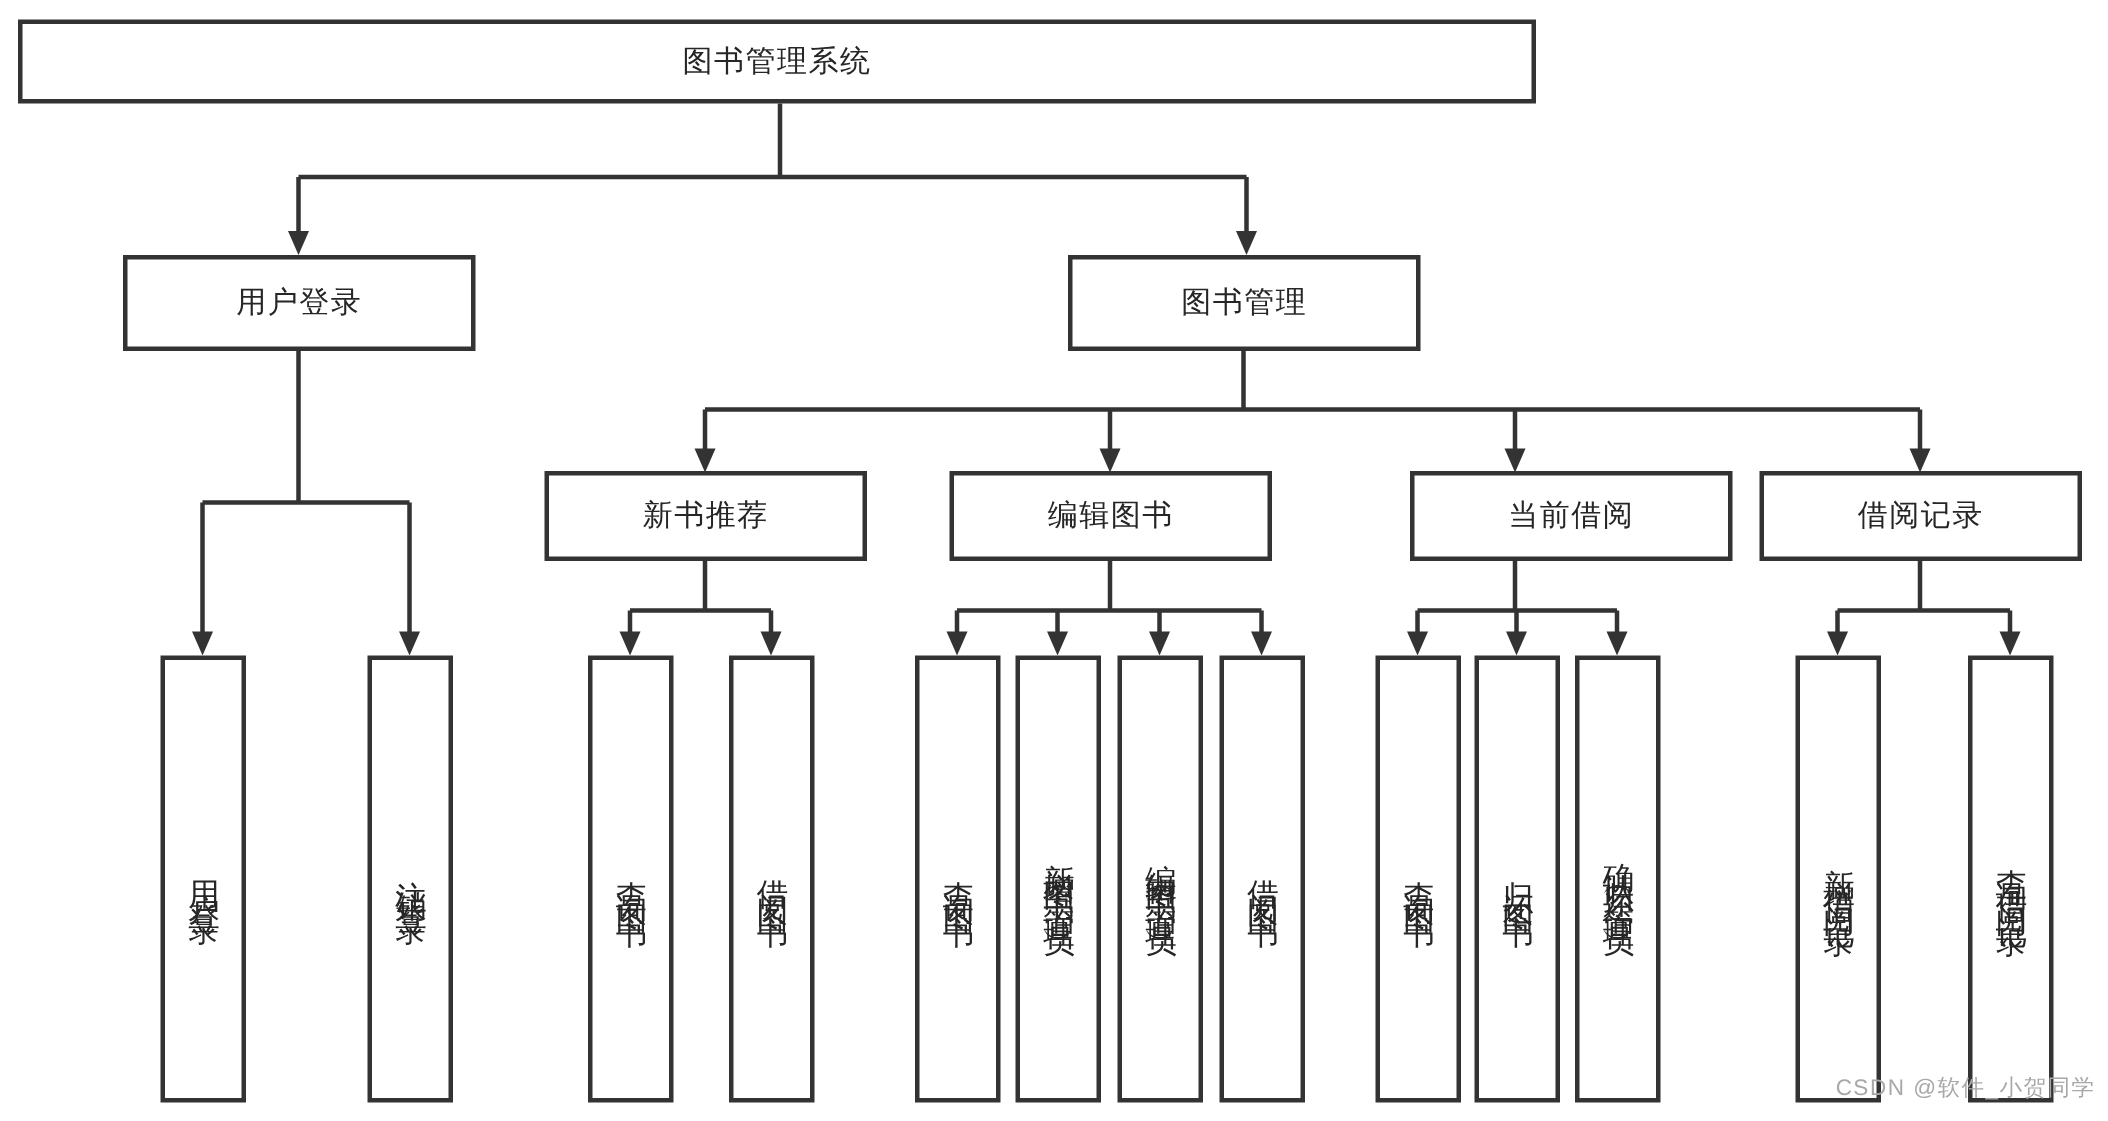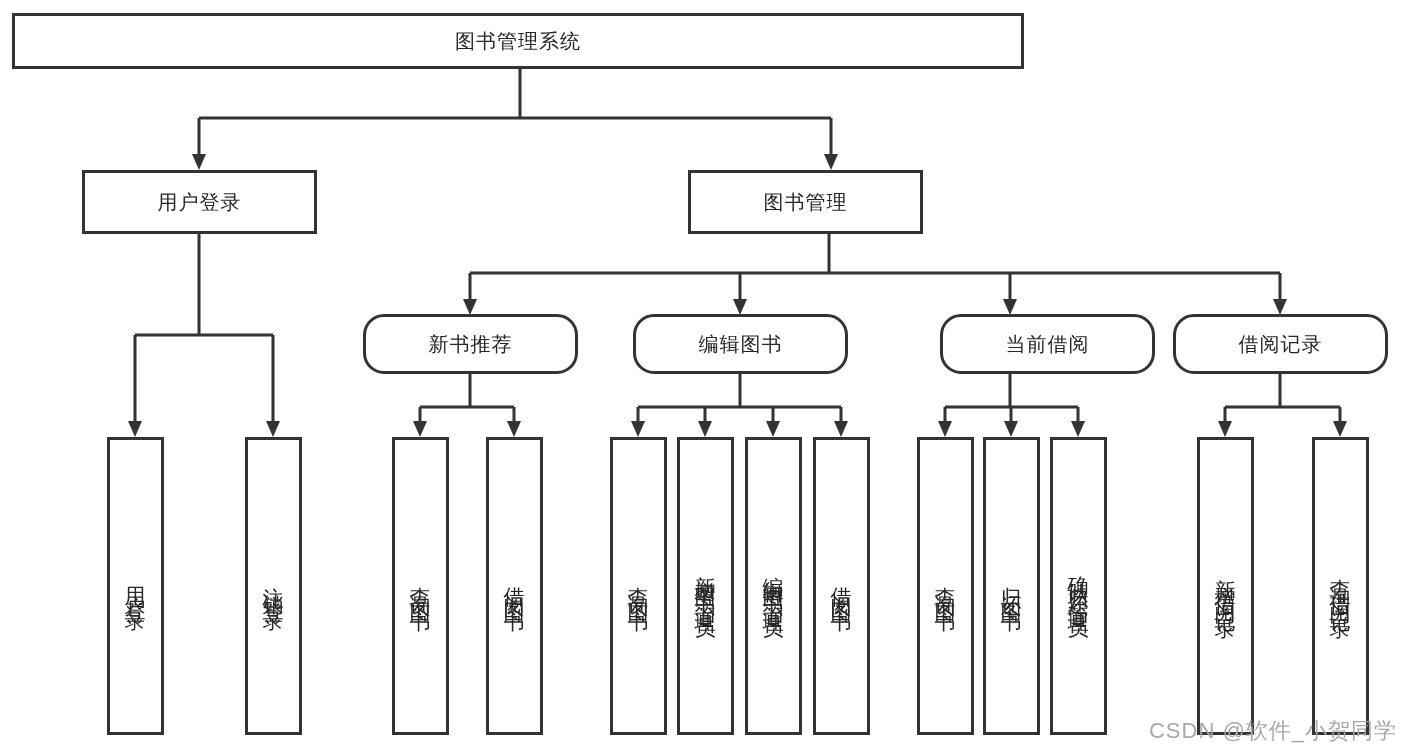--- a/index.html
+++ b/index.html
@@ -38,39 +38,39 @@
     align-items: center;
     justify-content: center;
     z-index: 2;
     font-size: 20px;
     letter-spacing: 1px;
     text-align: center;
     line-height: 1.2;
   }
   .root  { left: 12px;  top: 13px;  width: 1012px; height: 56px; }
   .lvl2  { top: 170px;  width: 235px; height: 64px; }
-  .lvl3  { top: 314px;  width: 215px; height: 60px; border-radius: 21px; }
+  .lvl3  { top: 314px;  width: 215px; height: 60px; }
   .leaf {
     top: 437px;
     width: 57px;
     height: 298px;
     writing-mode: vertical-rl;
     text-orientation: mixed;
     font-size: 21px;
     letter-spacing: 8px;
     line-height: 1;
     padding: 6px 0;
   }
   .leaf.long { letter-spacing: 6px; }
   .watermark {
     position: absolute;
     top: 716px;
     right: 8px;
     z-index: 3;
-    font-size: 22px;
+    font-size: 15px;
     color: var(--wm);
     letter-spacing: 1px;
     white-space: nowrap;
     text-align: right;
   }
 </style>
 </head>
 <body>
 
 <div class="canvas">
@@ -111,21 +111,21 @@
       <polygon points="1004,421 1018,421 1011,437"></polygon>
       <polygon points="1071,421 1085,421 1078,437"></polygon>
       <polygon points="1218,421 1232,421 1225,437"></polygon>
       <polygon points="1333,421 1347,421 1340,437"></polygon>
     </g>
   </svg>
 
   <div class="box root">图书管理系统</div>
 
   <div class="box lvl2" style="left:82px">用户登录</div>
-  <div class="box lvl2" style="left:688px">图书管理</div>
+  <div class="box lvl2" style="left:712px">图书管理</div>
 
   <div class="box lvl3" style="left:363px">新书推荐</div>
   <div class="box lvl3" style="left:633px">编辑图书</div>
   <div class="box lvl3" style="left:940px">当前借阅</div>
   <div class="box lvl3" style="left:1173px">借阅记录</div>
 
   <div class="box leaf" style="left:107px">用户登录</div>
   <div class="box leaf" style="left:245px">注销登录</div>
 
   <div class="box leaf" style="left:392px">查询图书</div>

